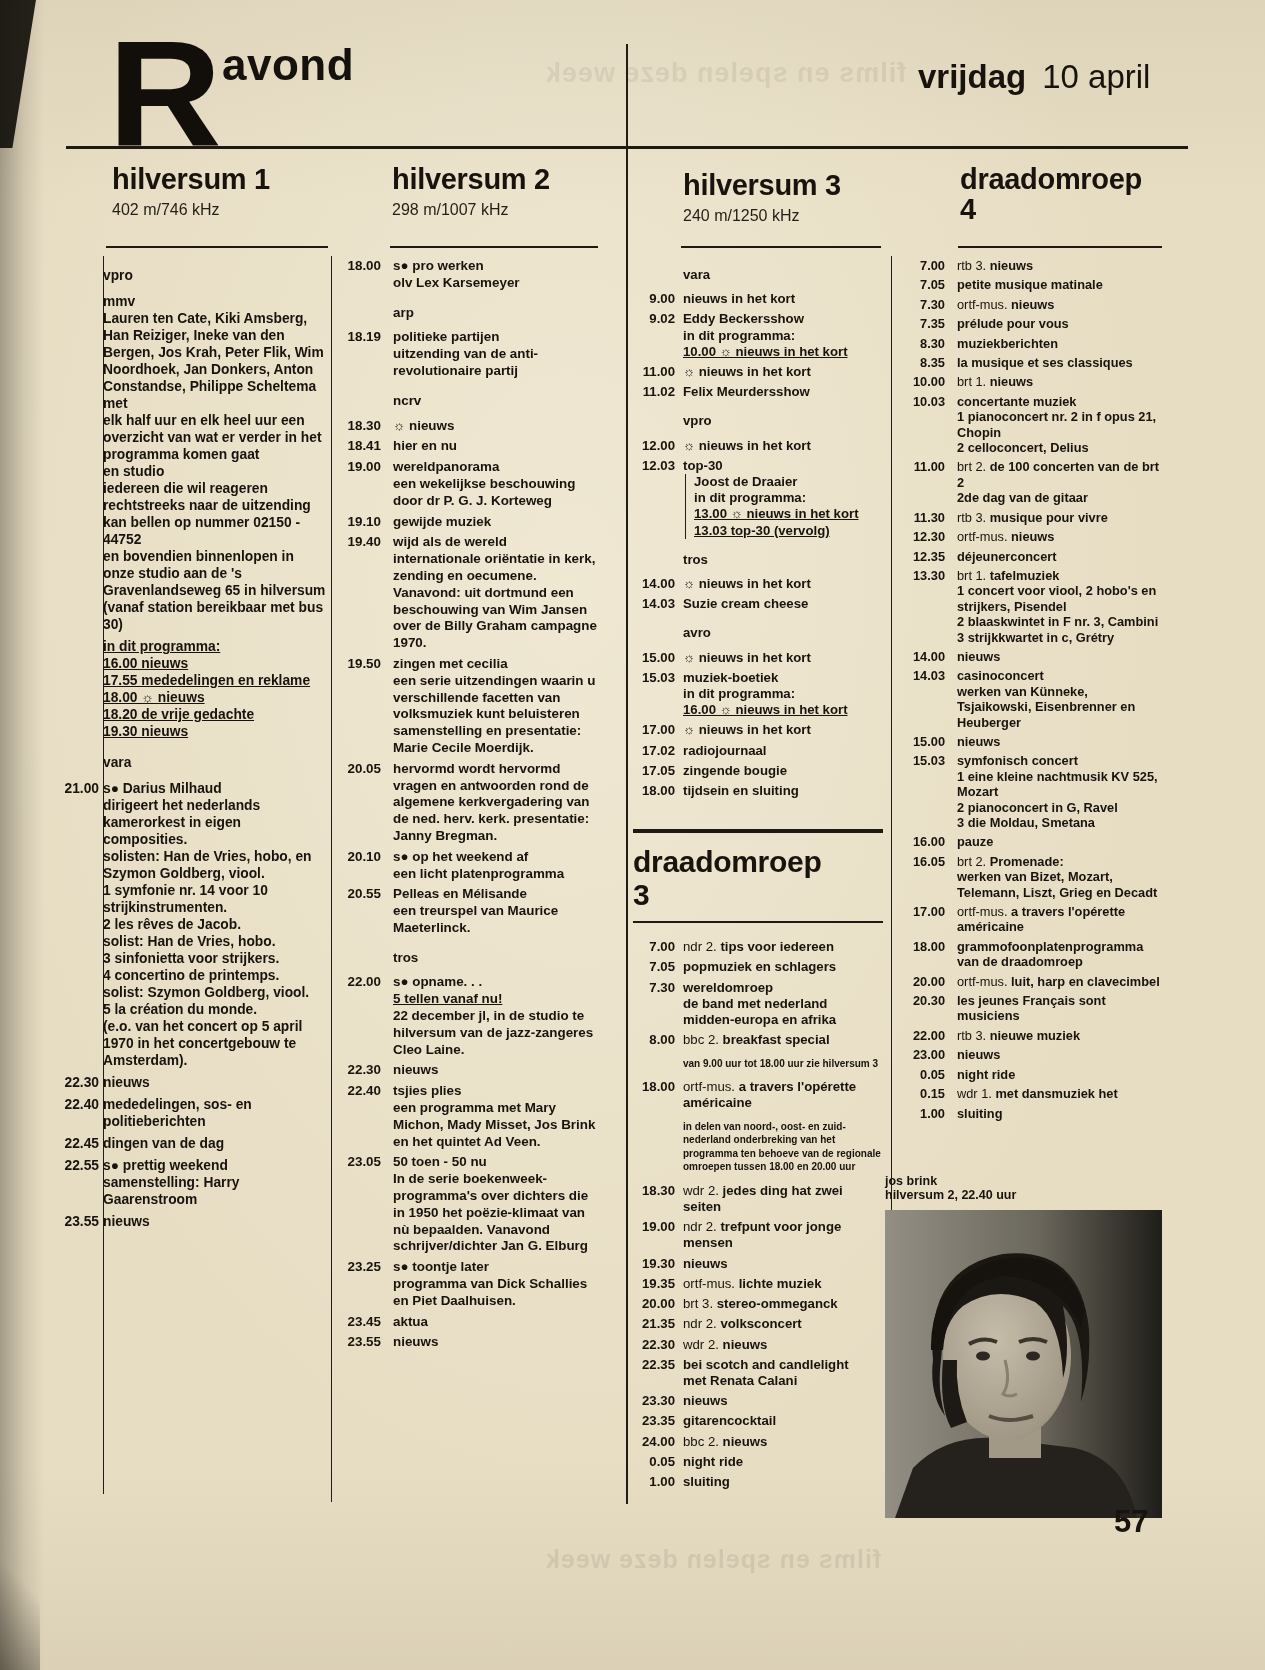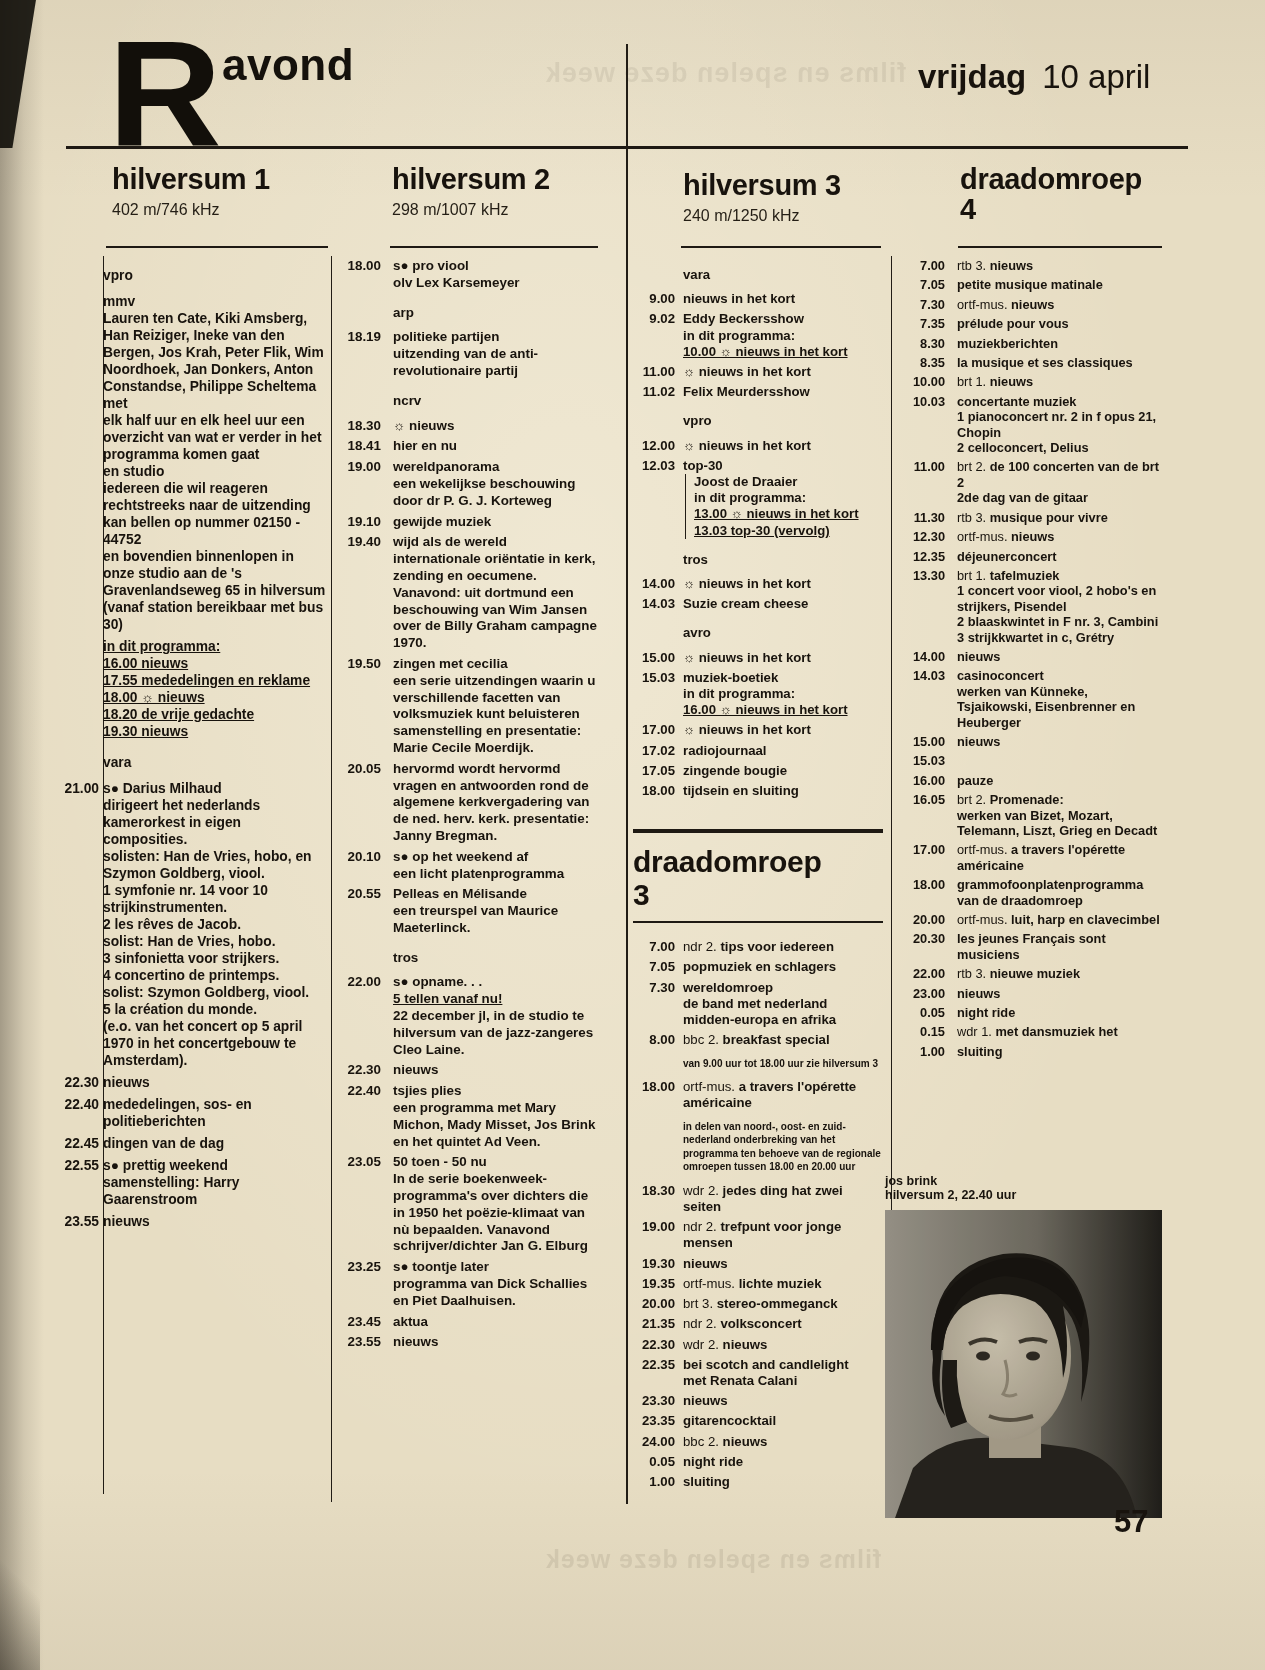--- a/index.html
+++ b/index.html
@@ -216,21 +216,21 @@
         <div class="time">23.55</div>
         <div class="content">
           <div class="title-line"><span class="title">nieuws</span></div>
         </div>
       </div>
     </div>
   <div class="col col2">
       <div class="entry">
         <div class="time">18.00</div>
         <div class="content">
-          <div class="title-line"><span class="title">s● pro viool</span></div>
+          <div class="title-line"><span class="title">s● pro werken</span></div>
           <div class="line">olv Lex Karsemeyer</div>
         </div>
       </div>
       <div class="entry">
         <div class="time"></div>
         <div class="content">
           <div class="label">arp</div>
         </div>
       </div>
       <div class="entry">
@@ -710,20 +710,26 @@
         </div>
       </div>
       <div class="entry">
         <div class="time">15.00</div>
         <div class="content">
           <div class="title-line"><span class="title">nieuws</span></div>
         </div>
       </div>
       <div class="entry">
         <div class="time">15.03</div>
+        <div class="content">
+          <div class="title-line"><span class="title">symfonisch concert</span></div>
+          <div class="line">1 eine kleine nachtmusik KV 525, Mozart</div>
+          <div class="line">2 pianoconcert in G, Ravel</div>
+          <div class="line">3 die Moldau, Smetana</div>
+        </div>
       </div>
       <div class="entry">
         <div class="time">16.00</div>
         <div class="content">
           <div class="title-line"><span class="title">pauze</span></div>
         </div>
       </div>
       <div class="entry">
         <div class="time">16.05</div>
         <div class="content">

